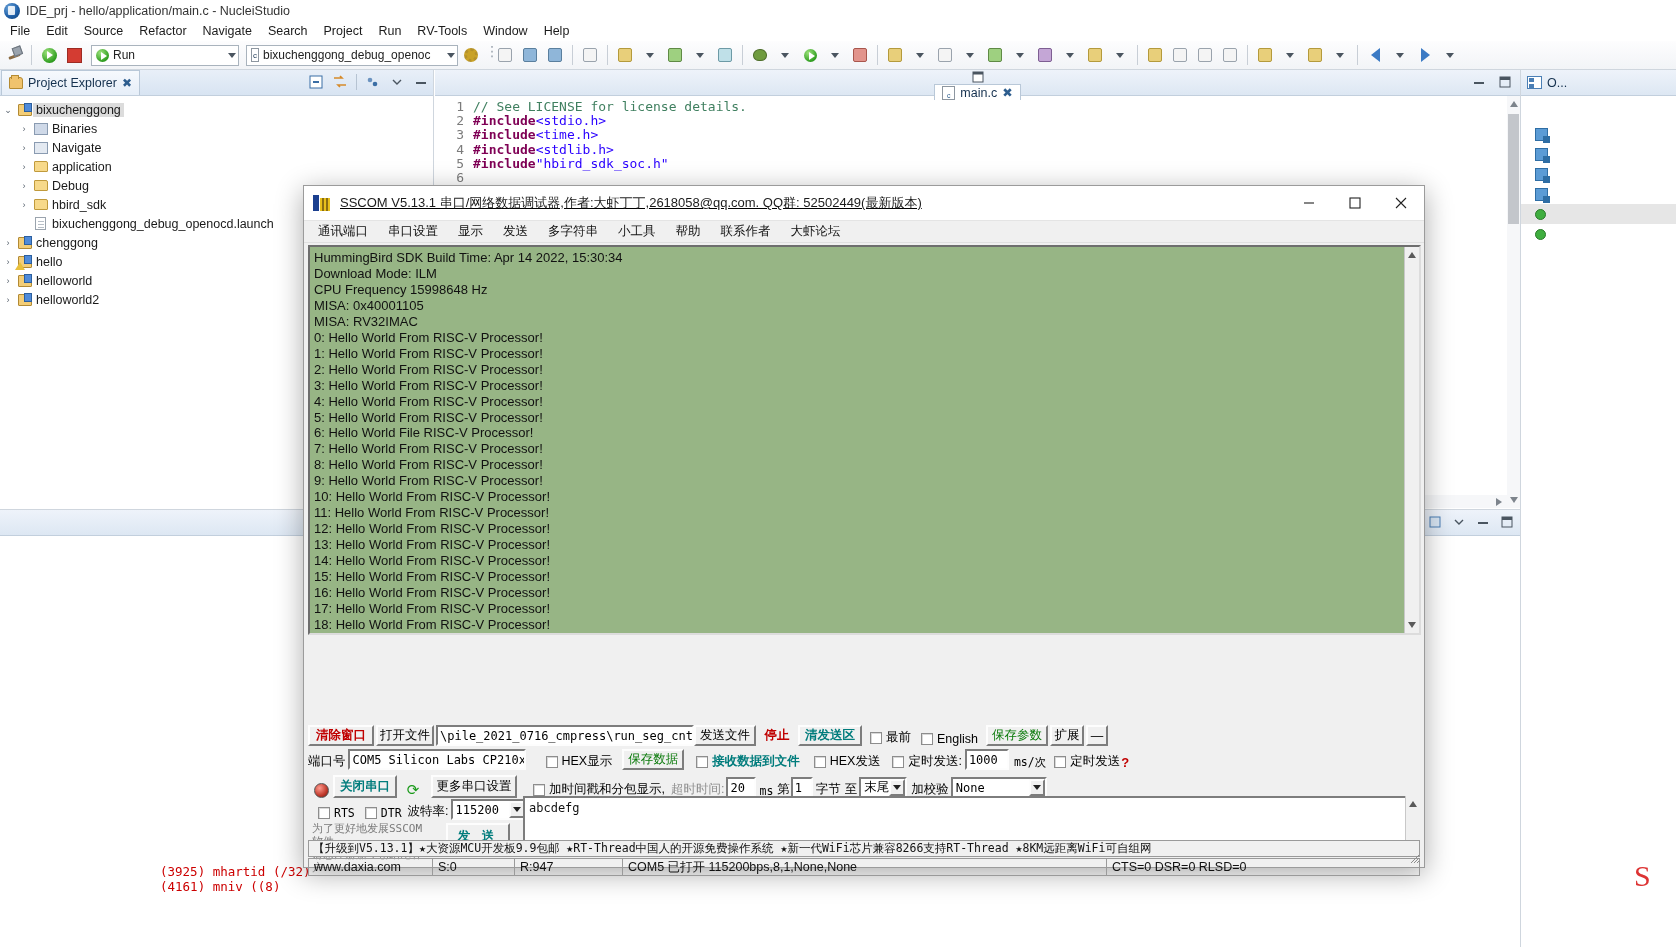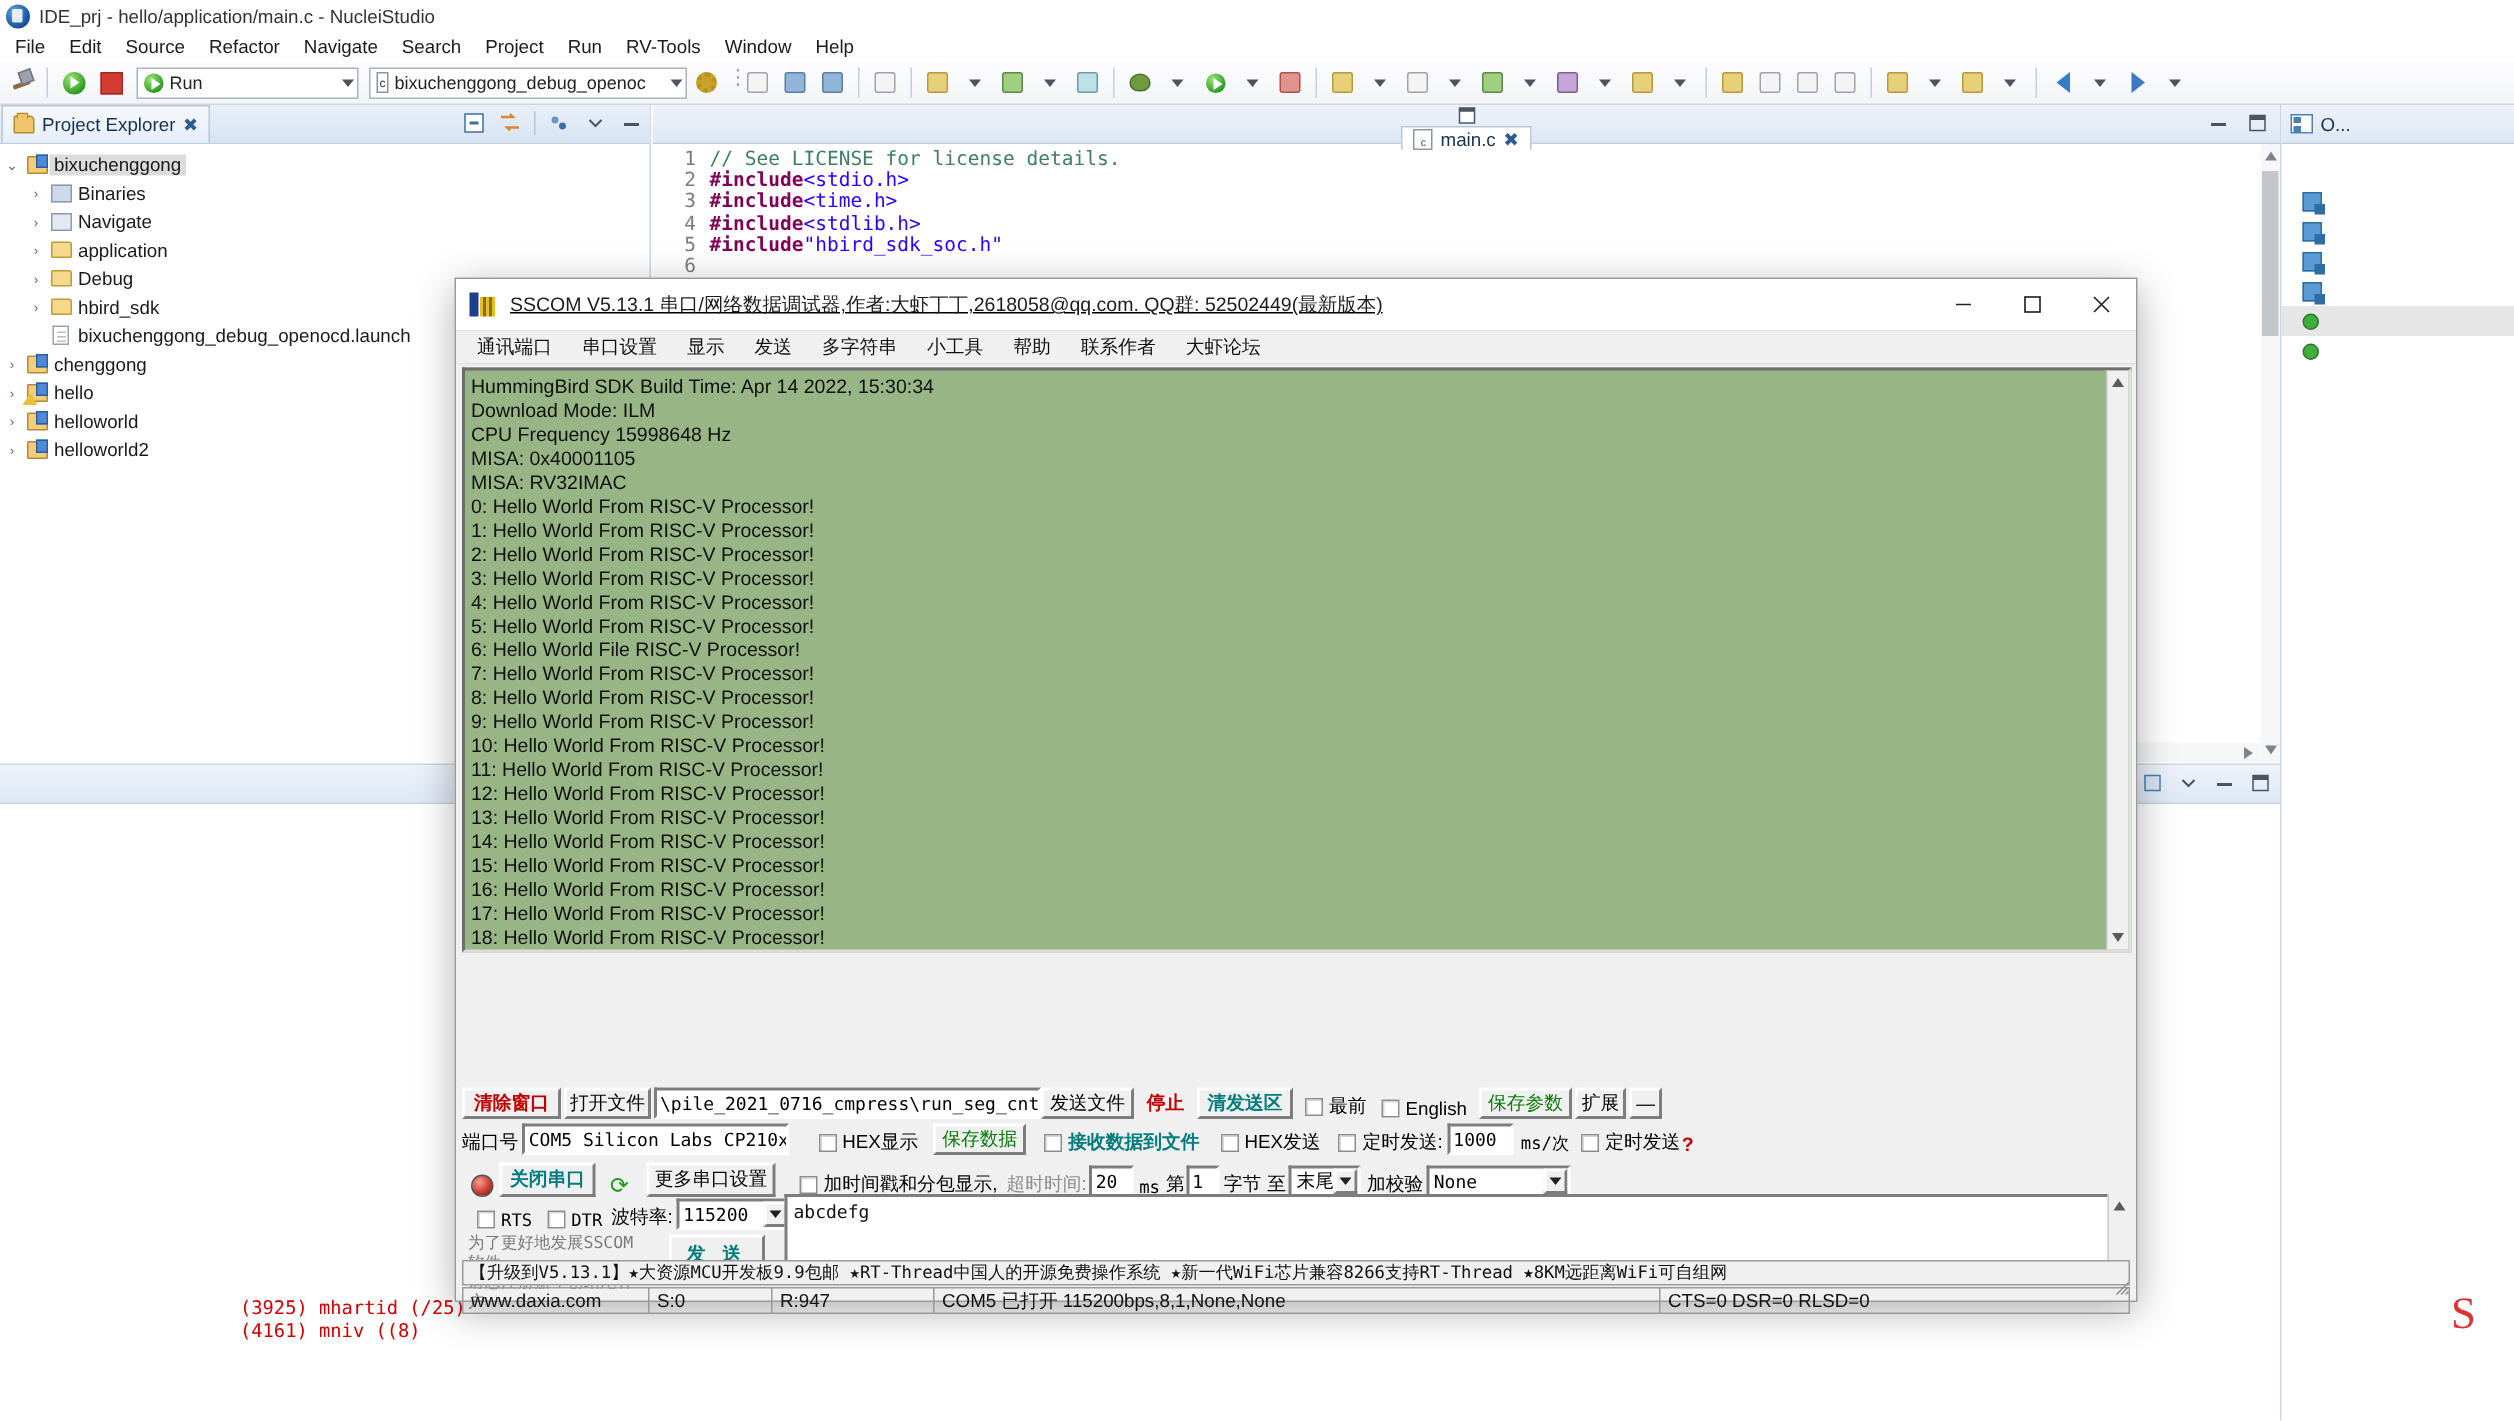--- a/index.html
+++ b/index.html
@@ -695,21 +695,21 @@
         </span>
         <span>
           <svg width="14" height="14" viewBox="0 0 14 14">
               <rect x="2" y="2" width="10" height="10" fill="none" stroke="#4a5560"></rect>
               <rect x="2" y="2" width="10" height="3" fill="#4a5560"></rect>
             </svg>
         </span>
       </div>
     </div>
     <div class="cons-text" style="padding-top:328px;">
-      <div>(3925) mhartid (/25)</div>
+      <div>(3925) mhartid (/32)</div>
       <div>(4161) mniv ((8)</div>
     </div>
   </div>
 
   <div class="sscom">
 
     <div class="ss-title">
       <span class="app-ico"></span>
       <span class="ttxt">SSCOM V5.13.1 串口/网络数据调试器,作者:大虾丁丁,2618058@qq.com. QQ群: 52502449(最新版本)</span>
       <div class="ss-wbtns">

